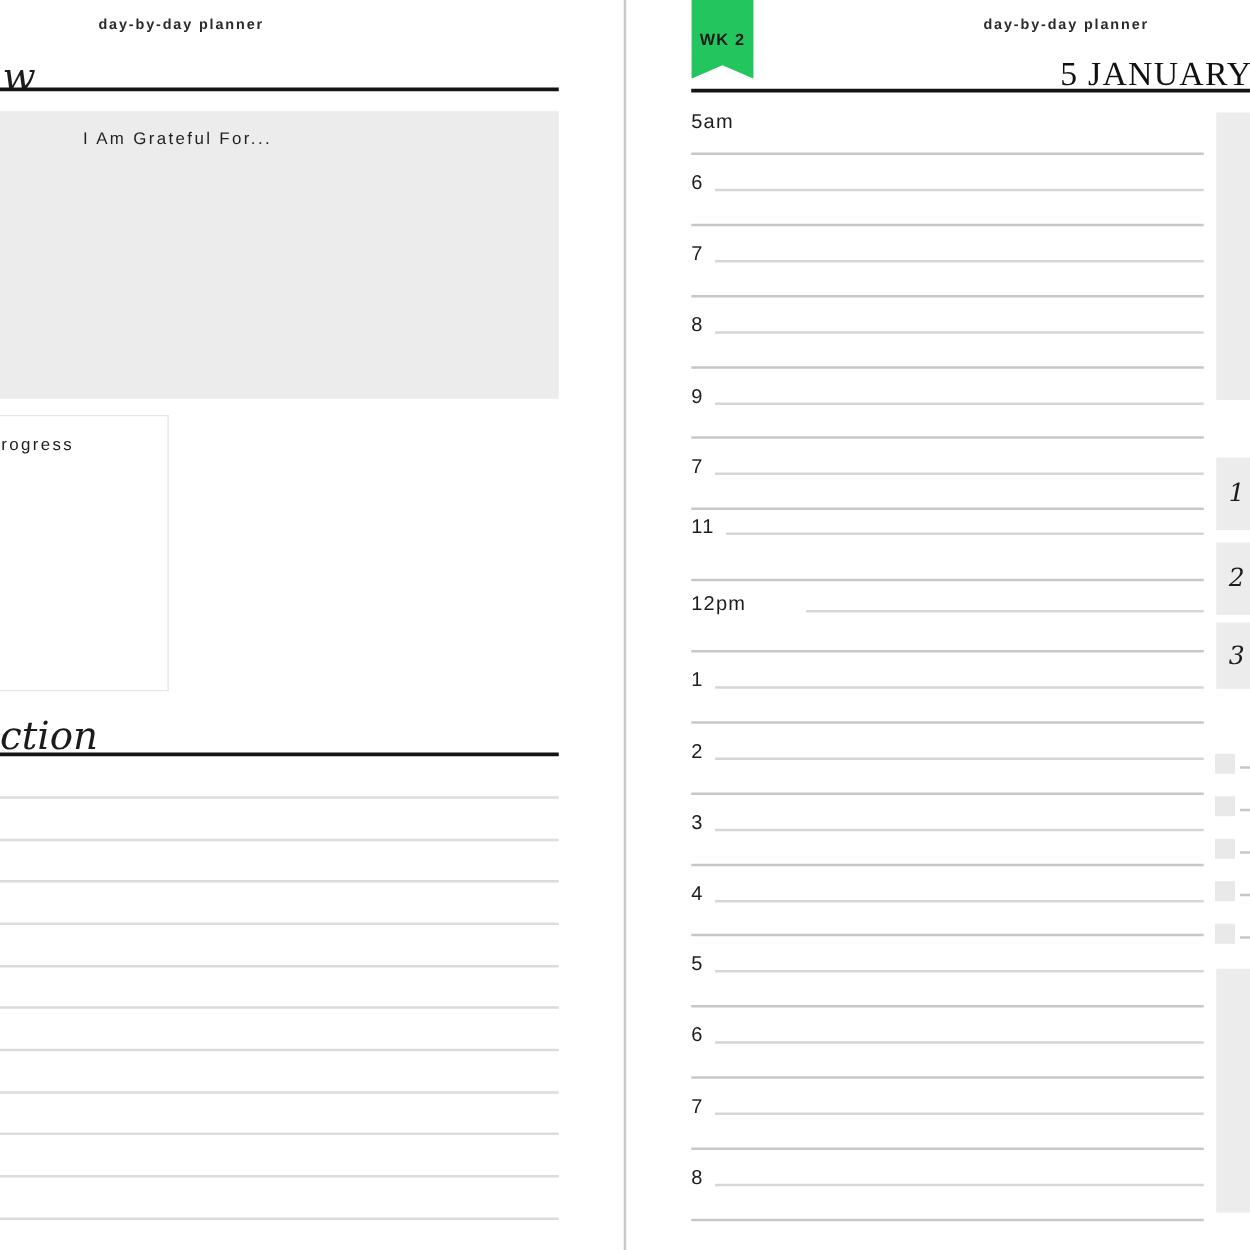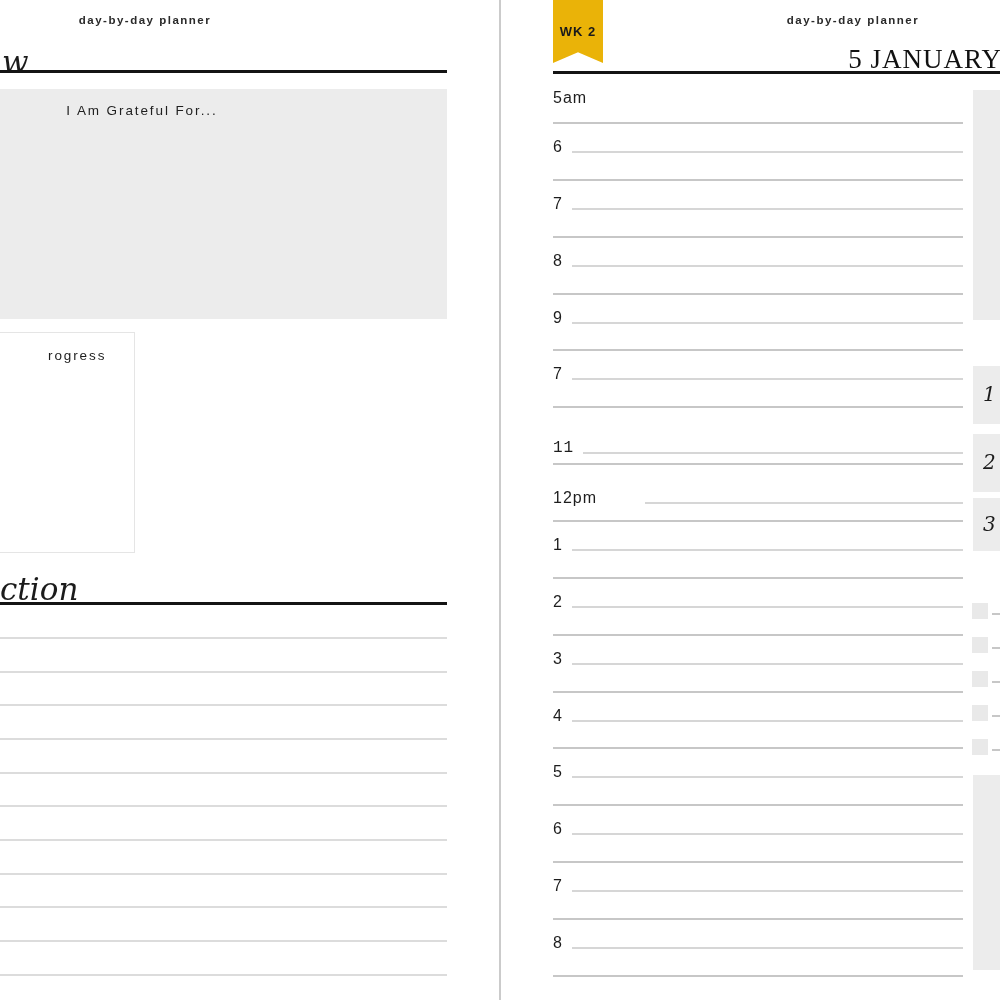--- a/index.html
+++ b/index.html
@@ -67,41 +67,40 @@
     box-sizing: border-box;
   }
   .progress-box { left: -164px; width: 299px; }
   .selfcare-box { left: 148px; width: 299px; text-align: center; }
   .frag-label {
     position: absolute;
     top: 15px; left: 164px;
     font-size: 13.5px;
     letter-spacing: 1.9px;
     white-space: nowrap;
-    padding-left: 47px;
   }
   .left-line {
     position: absolute;
     left: 0; width: 447px; height: 2px;
     background: #dcdcdc;
   }
   
   .spine {
     position: absolute;
     left: 499px; top: 0;
     width: 2px; height: 1000px;
     background: #cbcbcb;
   }
   
   .brand-right { left: 708px; width: 290px; }
   .wk-ribbon {
     position: absolute;
     left: 553px; top: 0;
     width: 50px; height: 63px;
-    background: #eab308;
+    background: #22c55e;
     clip-path: polygon(0 0, 100% 0, 100% 100%, 50% 83%, 0 100%);
     text-align: center;
   }
   .wk-ribbon span {
     display: inline-block;
     margin-top: 24px;
     font-size: 13px;
     font-weight: 700;
     letter-spacing: 1px;
     color: #1a1a1a;
@@ -243,26 +242,26 @@
       <div class="hour-row" style="top: 308px;">
         <span class="hour-label">9</span>
         <div class="hour-line"></div>
       </div>
       <div class="half-line" style="top: 349px;"></div>
       <div class="hour-row" style="top: 364px;">
         <span class="hour-label">7</span>
         <div class="hour-line"></div>
       </div>
       <div class="half-line" style="top: 406px;"></div>
-      <div class="hour-row" style="top: 438px; font-family: Liberation Mono, monospace;">
+      <div class="hour-row" style="top: 412px;">
         <span class="hour-label">11</span>
         <div class="hour-line"></div>
       </div>
       <div class="half-line" style="top: 463px;"></div>
-      <div class="hour-row" style="top: 488px; gap: 48px;">
+      <div class="hour-row" style="top: 474px; gap: 48px;">
         <span class="hour-label">12pm</span>
         <div class="hour-line"></div>
       </div>
       <div class="half-line" style="top: 520px;"></div>
       <div class="hour-row" style="top: 535px;">
         <span class="hour-label">1</span>
         <div class="hour-line"></div>
       </div>
       <div class="half-line" style="top: 577px;"></div>
       <div class="hour-row" style="top: 592px;">

